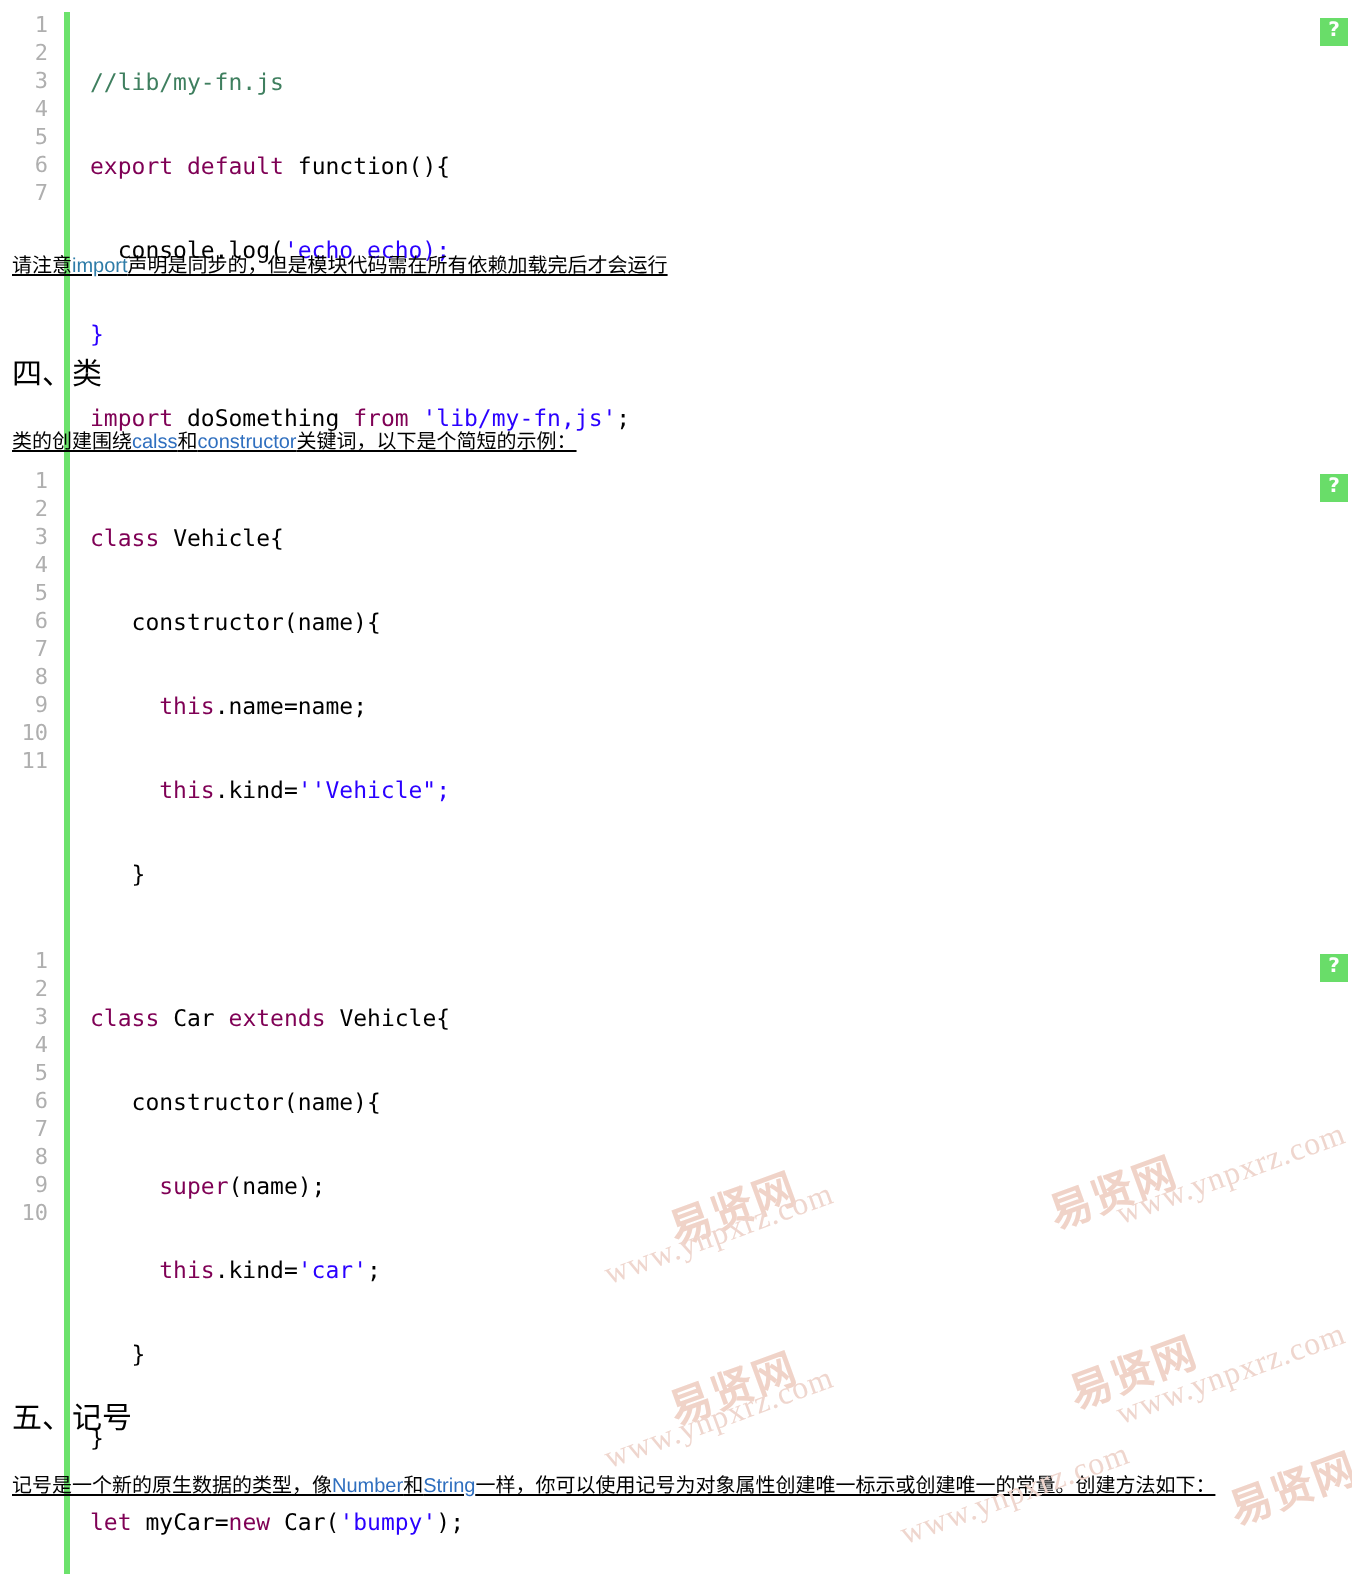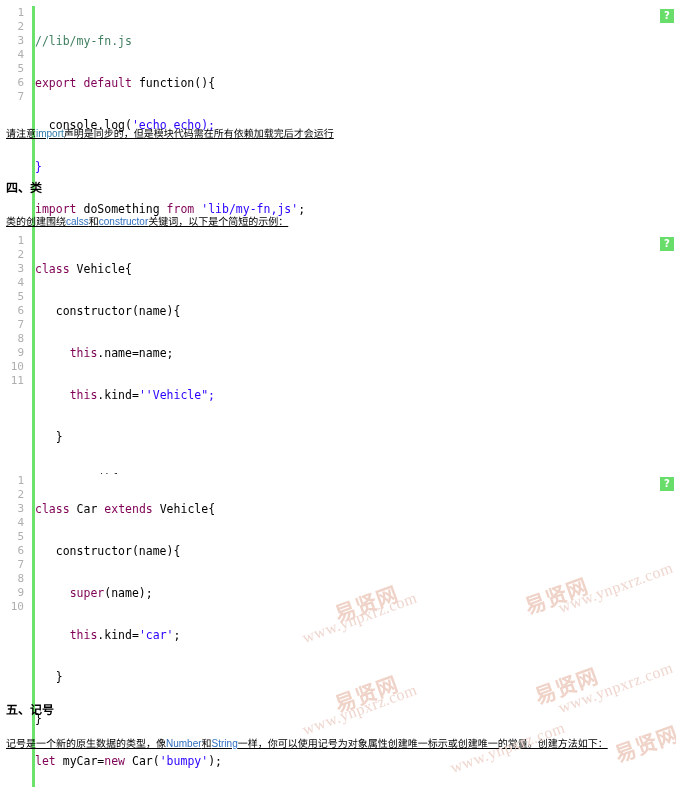--- a/index.html
+++ b/index.html
@@ -80,20 +80,21 @@
   .gutter div { height: 14px; }
   .gutter-bar {
     flex: 0 0 3px;
     width: 3px;
     background: #6ce26c;
     align-self: stretch;
     margin-left: 8px;
   }
   .code-lines {
     flex: 1 1 auto;
+    padding-left: 10px;
     white-space: pre;
     color: #333333;
     line-height: 14px;
   }
   .code-lines div { height: 14px; min-height: 14px; }
 
   
   .t-com { color: #3f7f5f; }
   .t-kw  { color: #7f0055; font-weight: normal; }
   .t-str { color: #2a00ff; text-align: center; }
@@ -124,23 +125,23 @@
     line-height: 24px;
     color: #000000;
     position: relative;
     z-index: 2;
     font-family: "Liberation Sans", "DejaVu Sans", sans-serif;
     text-decoration: underline;
   }
   h3.heading {
     margin: 0;
     padding: 0;
-    font-size: 12px;
+    font-size: 15px;
     line-height: 24px;
-    font-weight: bold;
+    font-weight: normal;
     color: #000000;
     position: relative;
     z-index: 2;
     font-family: "Liberation Sans", "DejaVu Sans", sans-serif;
   }
   .kw-blue { color: #2f6fbf; }
   .kw-teal { color: #2e7ca8; }
   .kw-dark { color: #35306b; }
 </style>
 </head>

